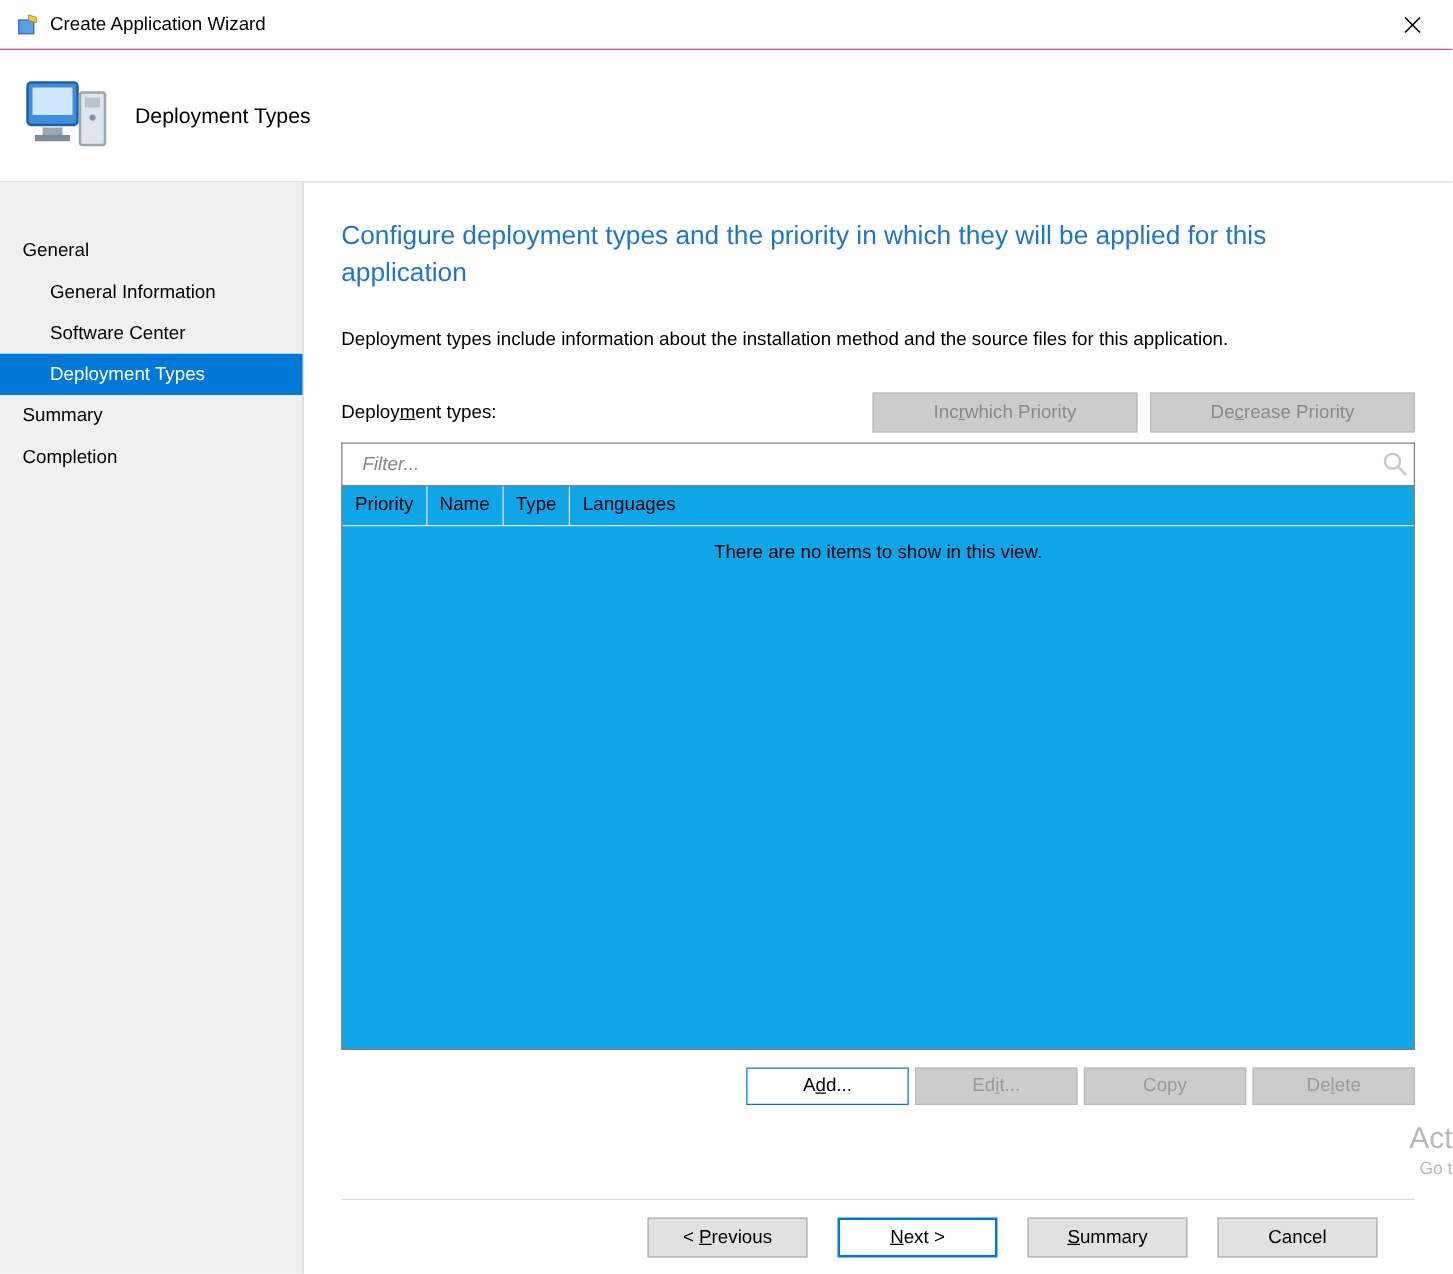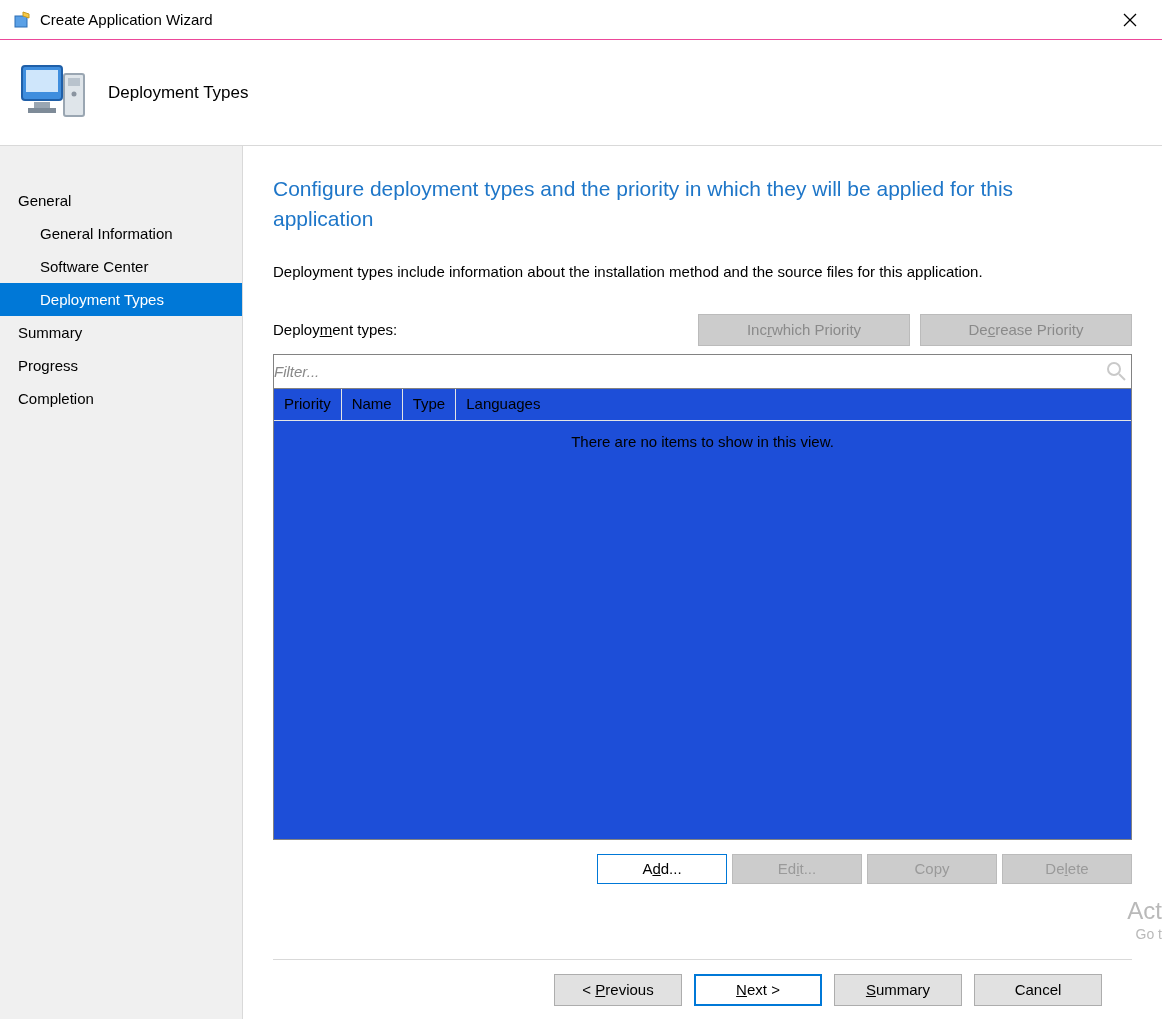--- a/index.html
+++ b/index.html
@@ -128,40 +128,40 @@
   
   .filter-wrap {
     position: relative;
     margin-bottom: 0;
   }
   .filter-input {
     width: 100%;
     height: 34px;
     border: 1px solid #828282;
     border-bottom: 0;
-    padding: 4px 34px 4px 0;
+    padding: 4px 34px 4px 16px;
     font-size: 15px;
     font-style: italic;
     color: #888;
     outline: none;
   }
   .filter-input::placeholder { color: #888; font-style: italic; }
   .search-icon {
     position: absolute;
     right: 6px; top: 50%;
     transform: translateY(-50%);
     width: 20px; height: 20px;
     opacity: 0.45;
   }
 
   
   .table-wrap {
     border: 1px solid #828282;
     height: 452px;
-    background: #1d4ed8;
+    background: #0ea5e9;
     overflow: hidden;
   }
   .table-header {
     display: flex;
     height: 32px;
     border-bottom: 1px solid #e5e5e5;
     font-size: 15px;
     color: #000;
   }
   .table-header .col {
@@ -214,21 +214,21 @@
   .watermark .line1 { font-size: 24px; margin-top: 26px; }
   .watermark .line2 { font-size: 14px; }
 
   
   .bottom-bar {
     border-top: 1px solid #d9d9d9;
     height: 60px;
     display: flex;
     align-items: center;
     justify-content: flex-end;
-    gap: 12px;
+    gap: 24px;
     padding-right: 30px;
     margin-top: auto;
   }
   .bottom-bar button {
     width: 128px;
     height: 32px;
     font-size: 15px;
     background: #e1e1e1;
     border: 1px solid #adadad;
     cursor: default;
@@ -273,21 +273,20 @@
 </div>
 
 <div class="body">
 
   <div class="sidebar" id="sidebar">
       <div class="nav-item">General</div>
       <div class="nav-item sub">General Information</div>
       <div class="nav-item sub">Software Center</div>
       <div class="nav-item sub selected">Deployment Types</div>
       <div class="nav-item">Summary</div>
-      <div class="nav-item">Progress</div>
       <div class="nav-item">Completion</div>
     </div>
 
   <div class="main">
 
     <div class="headline">Configure deployment types and the priority in which they will be applied for this application</div>
 
     <div class="description">Deployment types include information about the installation method and the source files for this application.</div>
 
     <div class="dt-row">

